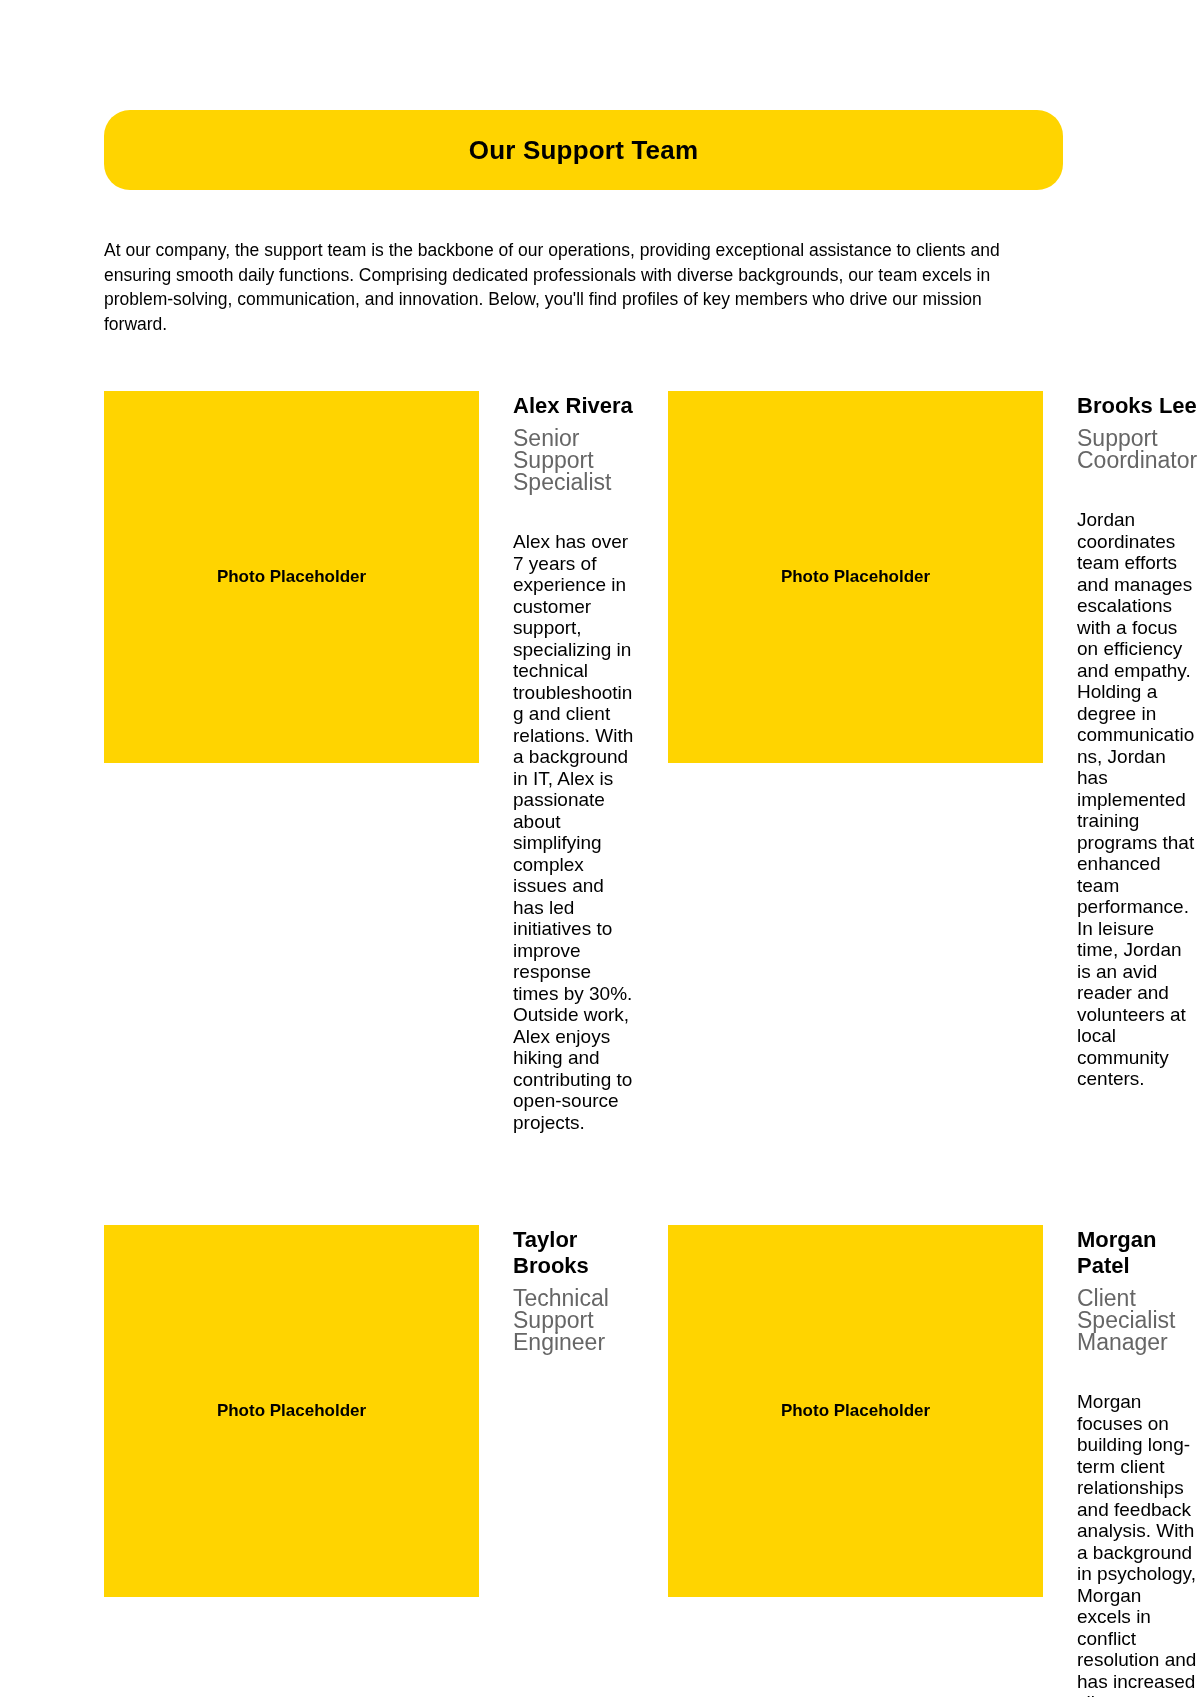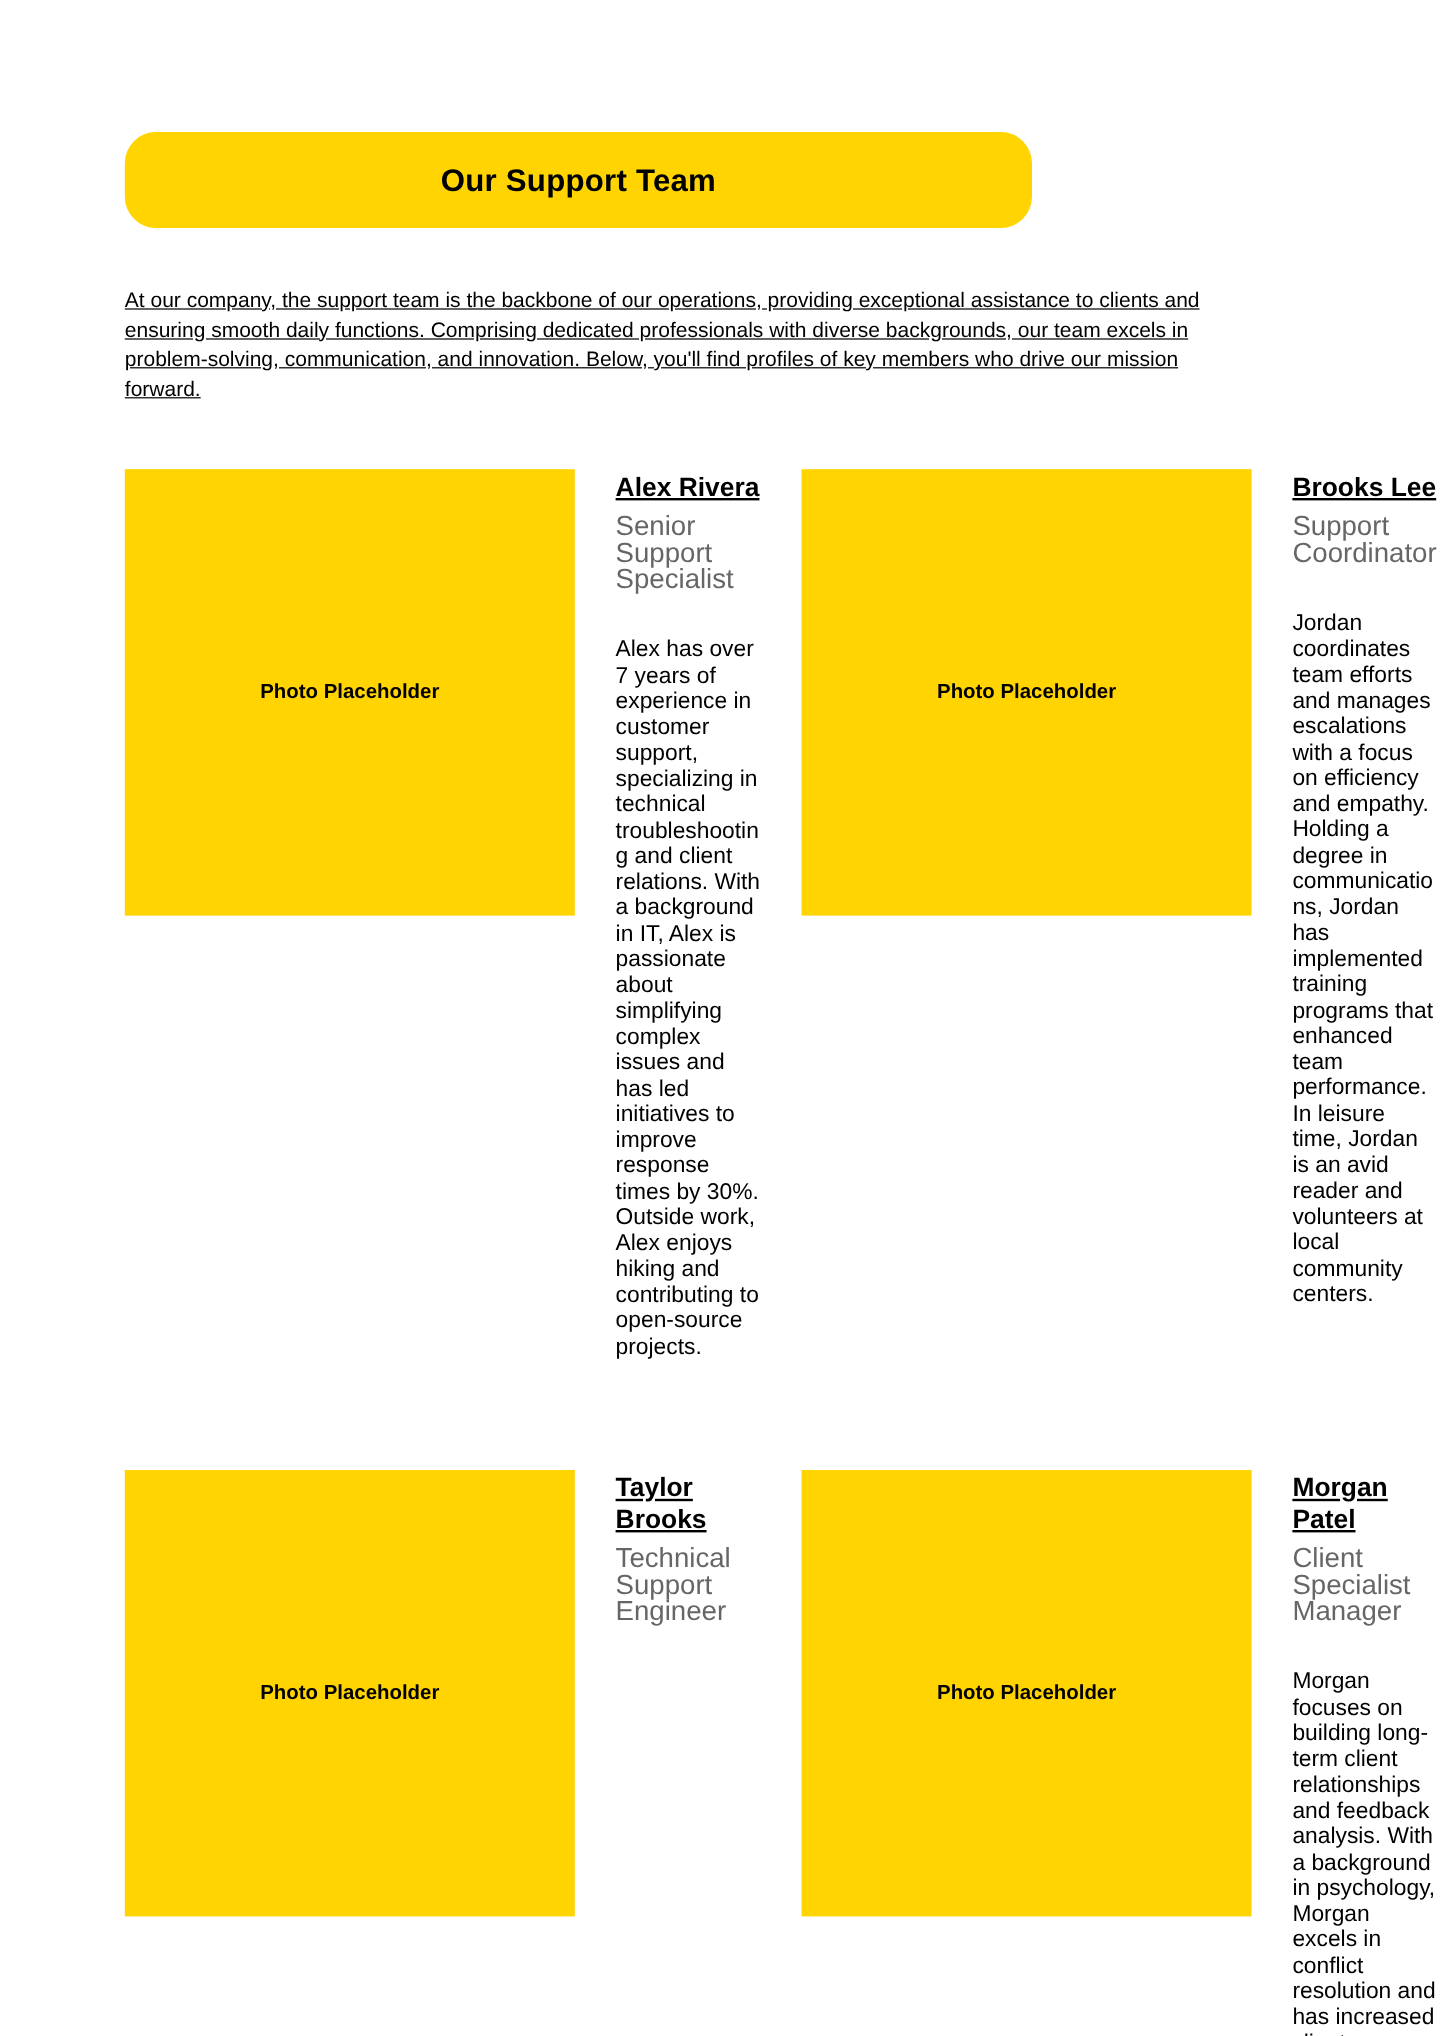--- a/index.html
+++ b/index.html
@@ -8,49 +8,48 @@
     --text-black:#000000;
   }
   *{box-sizing:border-box;}
   html,body{margin:0;padding:0;}
   body{
     width:1200px;height:1697px;overflow:hidden;
     background:#ffffff;color:var(--text-black,#000);
     font-family:"Liberation Sans","DejaVu Sans",sans-serif;
   }
   .banner{
-    margin:110px 0 0 104px;width:756px;height:80px;
+    margin:110px 0 0 104px;width:959px;height:80px;
     background:var(--accent-yellow,#FFD400);
     border-radius:26px;
     display:flex;align-items:center;justify-content:center;
   }
   .banner-title{
     margin:0;font-size:26px;font-weight:bold;letter-spacing:.2px;
   }
   .intro{
     margin:48px 0 16px 104px;width:938px;
-    font-size:17.5px;line-height:24.5px;text-decoration:underline;
+    font-size:17.5px;line-height:24.5px;
   }
   .grid{
     display:grid;grid-template-columns:532px 532px;
     column-gap:32px;row-gap:92px;
     margin:55px 0 0 104px;
   }
   .profile{display:flex;gap:34px;align-items:flex-start;}
   .photo{
     flex:0 0 375px;height:372px;
     background:var(--accent-yellow,#FFD400);
     display:flex;align-items:center;justify-content:center;
   }
   .photo-label{font-weight:bold;font-size:17px;}
   .info{flex:1 1 auto;min-width:0;padding-top:2px;}
   .name{
     margin:0;font-size:22px;line-height:26px;font-weight:bold;
     overflow-wrap:break-word;
-    text-decoration:underline;
   }
   .role{
     margin-top:8px;font-size:23px;line-height:22px;
     color:var(--role-gray,#666);
   }
   .bio{
     margin:38px 0 0;font-size:19px;line-height:21.5px;
     overflow-wrap:break-word;
   }
 </style>

